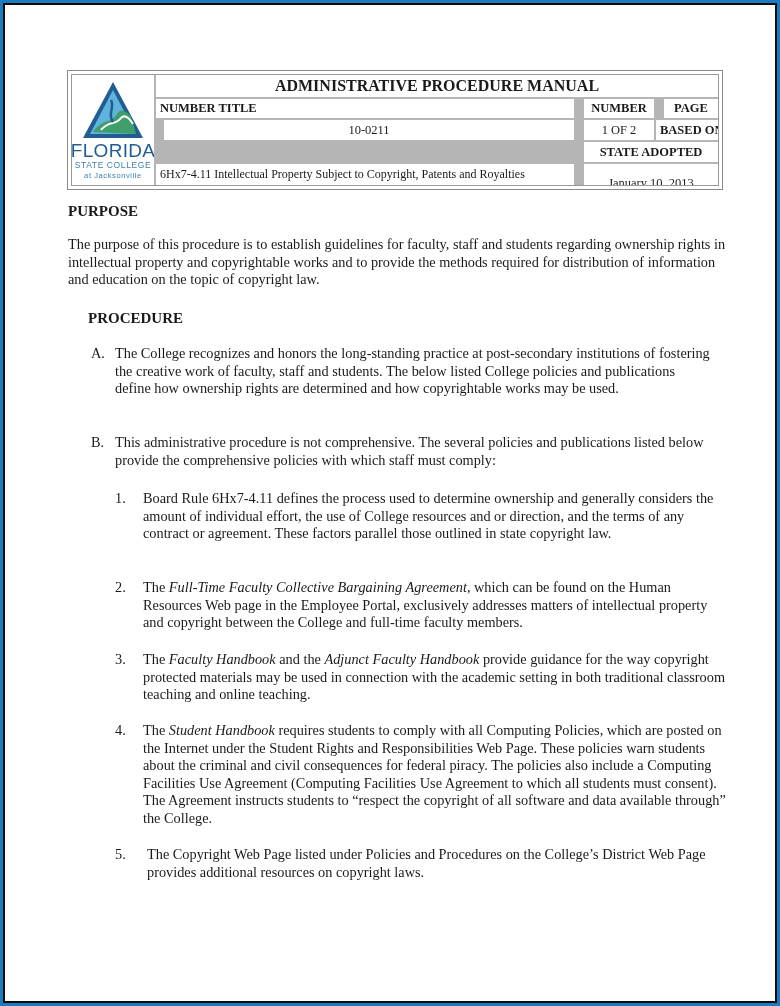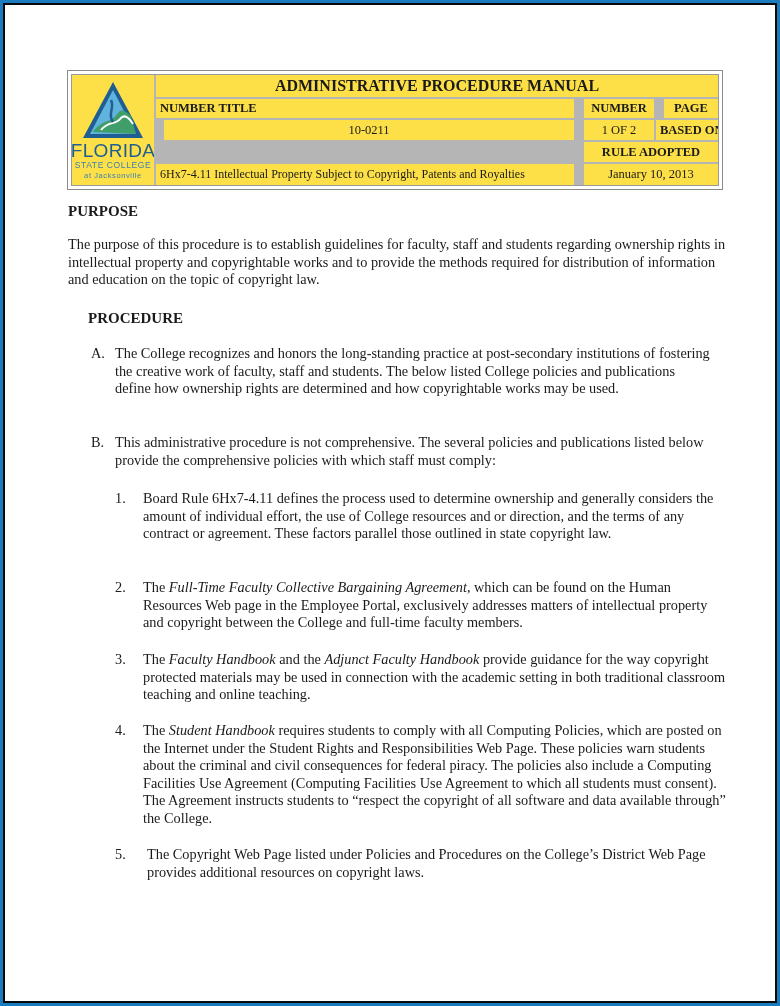--- a/index.html
+++ b/index.html
@@ -20,21 +20,21 @@
     position:absolute; left:67px; top:70px; width:656px; height:120px;
     border:1px solid #8a8a8a; box-sizing:border-box; background:#fff;
     padding:3px;
   }
   .hdr-grid {
     display:grid; width:100%; height:100%;
     grid-template-columns:82px 1fr 78px 62px;
     grid-template-rows:22px 19px 20px 20px 1fr;
     gap:2px; background:#b5b5b5; box-sizing:border-box; border:1px solid #9a9a9a;
   }
-  .cell { background:#fde047; display:flex; align-items:center; font-size:12.5px; padding:0 4px; white-space:nowrap; overflow:hidden; }
+  .cell { background:#ffffff; display:flex; align-items:center; font-size:12.5px; padding:0 4px; white-space:nowrap; overflow:hidden; }
   .cell.center { justify-content:center;margin-left:8px; }
   .cell.b { font-weight:bold; }
   .logo-cell { grid-row:1 / span 5; grid-column:1; flex-direction:column; justify-content:center; padding:0; }
   .title-cell { grid-column:2 / span 3; justify-content:center; font-size:16px; font-weight:bold; }
   .date-hdr { grid-column:3 / span 2; }
   .date-val { grid-column:3 / span 2; }
   .logo-tri { width:64px; height:60px; }
   .logo-text1 { font-family:"Liberation Sans", sans-serif; font-size:19px; color:#1f5d93; letter-spacing:0.3px; line-height:18px; margin-top:2px; }
   .logo-text2 { font-family:"Liberation Sans", sans-serif; font-size:8.5px; color:#3a7fb5; letter-spacing:0.6px; line-height:11px; }
   .logo-text3 { font-family:"Liberation Sans", sans-serif; font-size:7.5px; color:#3a7fb5; letter-spacing:0.6px; line-height:10px; }
@@ -69,24 +69,24 @@
     <div class="cell title-cell">ADMINISTRATIVE PROCEDURE MANUAL</div>
 
     <div class="cell b">NUMBER TITLE</div>
     <div class="cell b center">NUMBER</div>
     <div class="cell b center">PAGE</div>
 
     <div class="cell center">10-0211</div>
     <div class="cell center">1 OF 2</div>
 
     <div class="cell b">BASED ON BOARD OF TRUSTEES’ RULE AND TITLE</div>
-    <div class="cell b center date-hdr">RULE ADOPTED</div>
+    <div class="cell b center date-hdr">STATE ADOPTED</div>
 
     <div class="cell" style="font-size:12px; align-items:flex-start; padding-top:3px;">6Hx7-4.11 Intellectual Property Subject to Copyright, Patents and Royalties</div>
-    <div class="cell center date-val" style="align-items:flex-start; padding-top:3px;">January 10, 2013</div>
+    <div class="cell center date-val" style="align-items:flex-start; padding-top:12px;">January 10, 2013</div>
   </div>
 </div>
 
 <div class="section-heading" style="top:203px;">PURPOSE</div>
 <div class="para" style="left:68px; top:236px; width:660px;">The purpose of this procedure is to establish guidelines for faculty, staff and students regarding ownership rights in intellectual property and copyrightable works and to provide the methods required for distribution of information and education on the topic of copyright law.</div>
 
 <div class="section-heading" style="top:310px;margin-left:20px;">PROCEDURE</div>
 
 <div class="marker" style="left:91px; top:345px;">A.</div>
 <div class="list-item" style="left:115px; top:345px; width:598px;">The College recognizes and honors the long-standing practice at post-secondary institutions of fostering the creative work of faculty, staff and students. The below listed College policies and publications define how ownership rights are determined and how copyrightable works may be used.</div>

